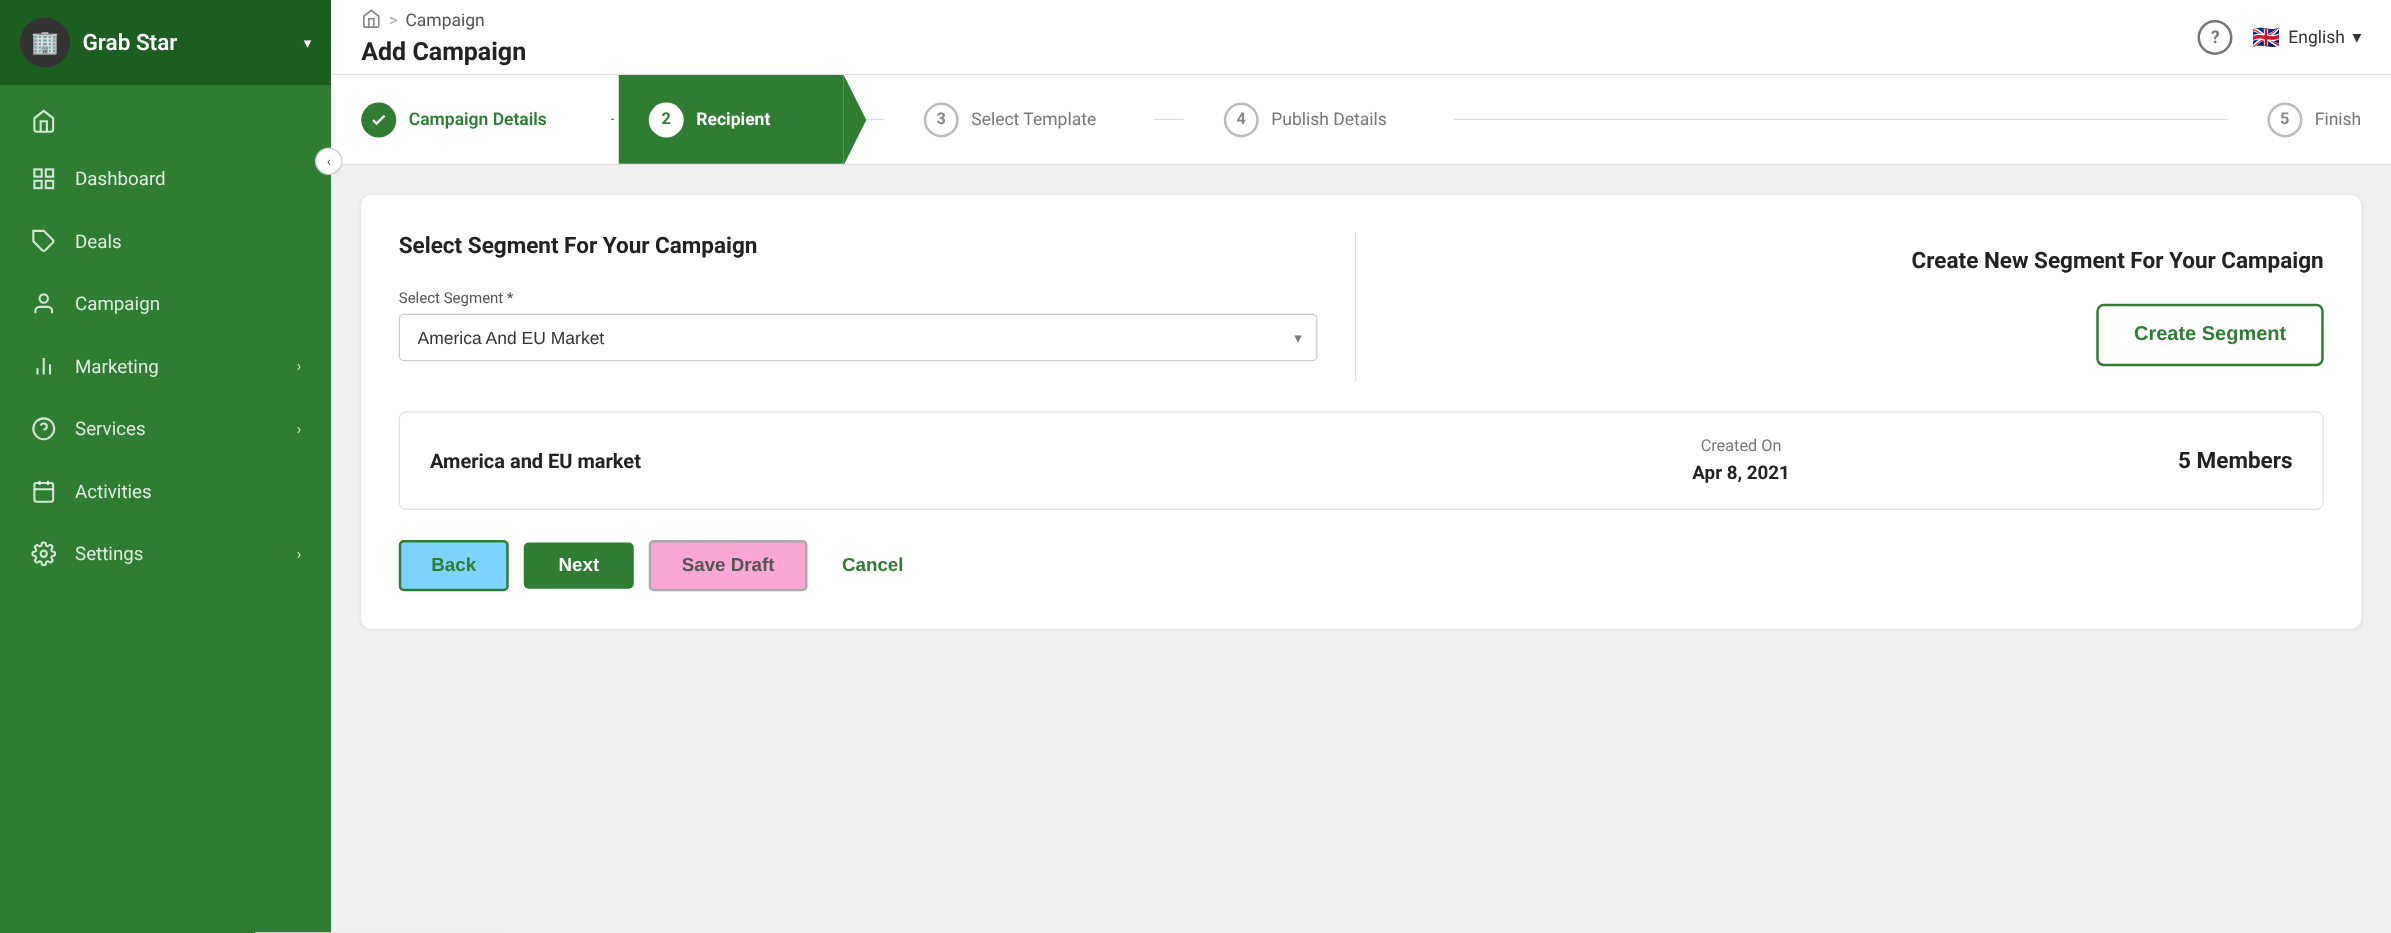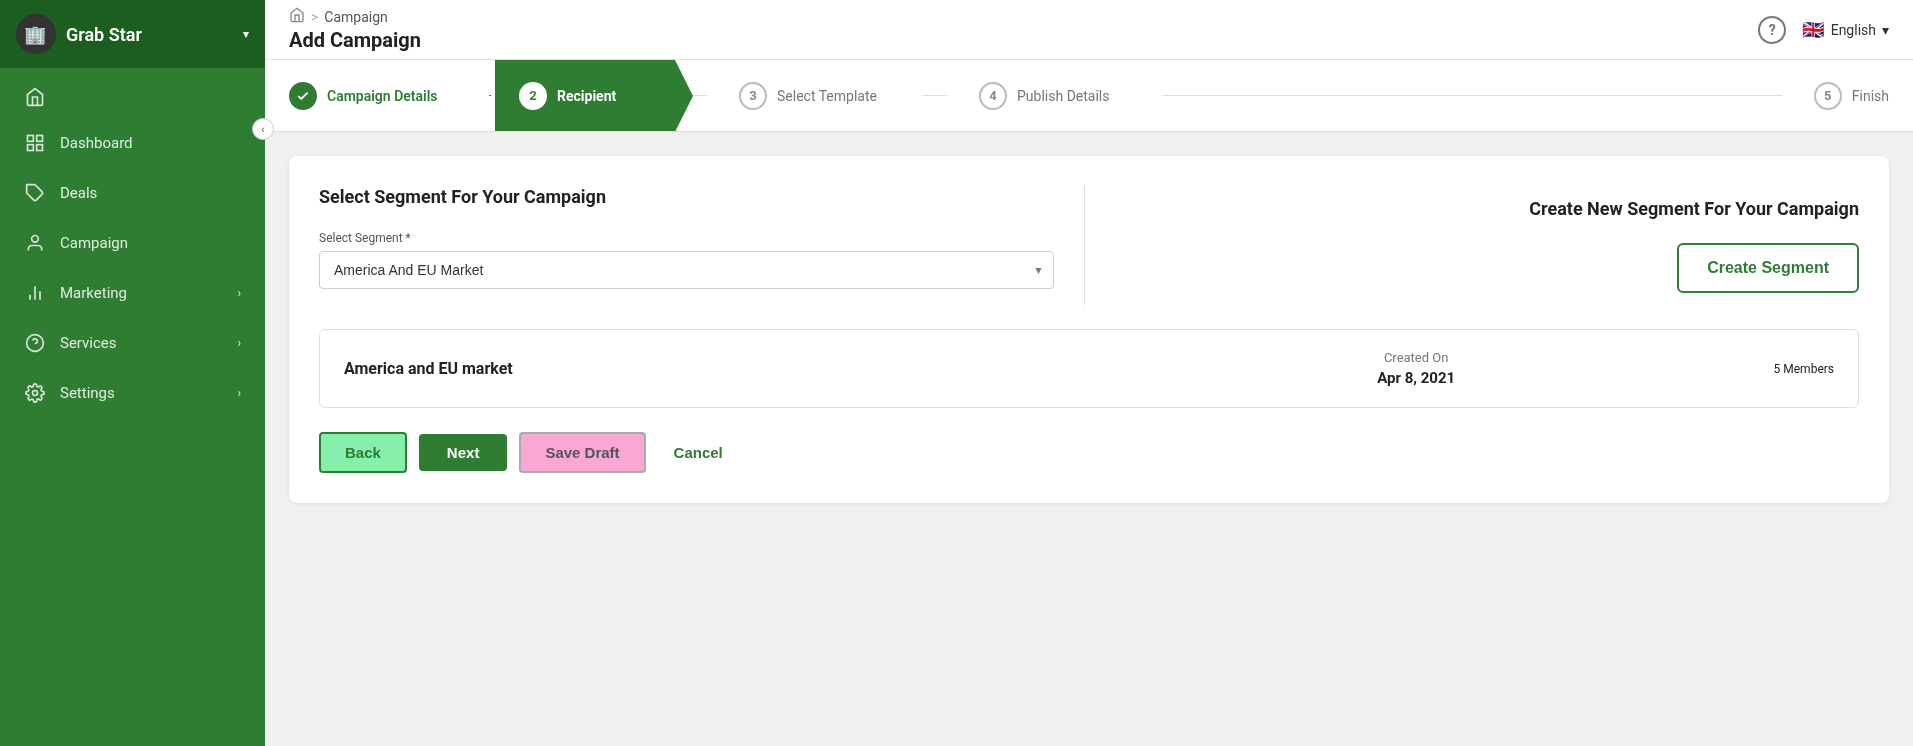--- a/index.html
+++ b/index.html
@@ -150,30 +150,30 @@
       border-radius: 6px;
       padding: 20px 24px;
       display: flex;
       align-items: center;
       margin-top: 24px;
     }
     .segment-name { font-size: 16px; font-weight: 700; color: #222; flex: 1; }
     .segment-meta { text-align: center; flex: 1; }
     .segment-meta-label { font-size: 13px; color: #777; margin-bottom: 4px; }
     .segment-meta-value { font-size: 15px; font-weight: 700; color: #222; }
-    .segment-members { font-size: 12px; font-weight: 400; color: #222; }
+    .segment-members { font-size: 18px; font-weight: 700; color: #222; }
 
     
     .action-bar {
       display: flex; gap: 12px; margin-top: 24px; align-items: center;
     }
     .btn-back {
       padding: 10px 24px;
       border: 2px solid #2e7d32;
-      background: #86efac;
+      background: #7dd3fc;
       color: #2e7d32;
       font-size: 15px;
       font-weight: 600;
       border-radius: 4px;
       cursor: pointer;
     }
     .btn-next {
       padding: 10px 28px;
       border: none;
       background: #2e7d32;
@@ -331,20 +331,31 @@
         <svg width="20" height="20" viewBox="0 0 24 24" fill="none" stroke="rgba(255,255,255,0.8)" stroke-width="2">
             <circle cx="12" cy="12" r="10"></circle>
             <path d="M9.09 9a3 3 0 0 1 5.83 1c0 2-3 3-3 3"></path>
             <line x1="12" y1="17" x2="12.01" y2="17"></line>
           </svg>
       </div>
       <span>Services</span>
       <span class="chevron-right">›</span>
     </div>
 
+    <div class="nav-item">
+      <div class="nav-icon">
+        <svg width="20" height="20" viewBox="0 0 24 24" fill="none" stroke="rgba(255,255,255,0.8)" stroke-width="2">
+            <rect x="3" y="4" width="18" height="18" rx="2" ry="2"></rect>
+            <line x1="16" y1="2" x2="16" y2="6"></line>
+            <line x1="8" y1="2" x2="8" y2="6"></line>
+            <line x1="3" y1="10" x2="21" y2="10"></line>
+          </svg>
+      </div>
+      <span>Activities</span>
+    </div>
 
     <div class="nav-item">
       <div class="nav-icon">
         <svg width="20" height="20" viewBox="0 0 24 24" fill="none" stroke="rgba(255,255,255,0.8)" stroke-width="2">
             <circle cx="12" cy="12" r="3"></circle>
             <path d="M19.4 15a1.65 1.65 0 0 0 .33 1.82l.06.06a2 2 0 0 1-2.83 2.83l-.06-.06a1.65 1.65 0 0 0-1.82-.33 1.65 1.65 0 0 0-1 1.51V21a2 2 0 0 1-4 0v-.09A1.65 1.65 0 0 0 9 19.4a1.65 1.65 0 0 0-1.82.33l-.06.06a2 2 0 0 1-2.83-2.83l.06-.06A1.65 1.65 0 0 0 4.68 15a1.65 1.65 0 0 0-1.51-1H3a2 2 0 0 1 0-4h.09A1.65 1.65 0 0 0 4.6 9a1.65 1.65 0 0 0-.33-1.82l-.06-.06a2 2 0 0 1 2.83-2.83l.06.06A1.65 1.65 0 0 0 9 4.68a1.65 1.65 0 0 0 1-1.51V3a2 2 0 0 1 4 0v.09a1.65 1.65 0 0 0 1 1.51 1.65 1.65 0 0 0 1.82-.33l.06-.06a2 2 0 0 1 2.83 2.83l-.06.06A1.65 1.65 0 0 0 19.4 9a1.65 1.65 0 0 0 1.51 1H21a2 2 0 0 1 0 4h-.09a1.65 1.65 0 0 0-1.51 1z"></path>
           </svg>
       </div>
       <span>Settings</span>
       <span class="chevron-right">›</span>

